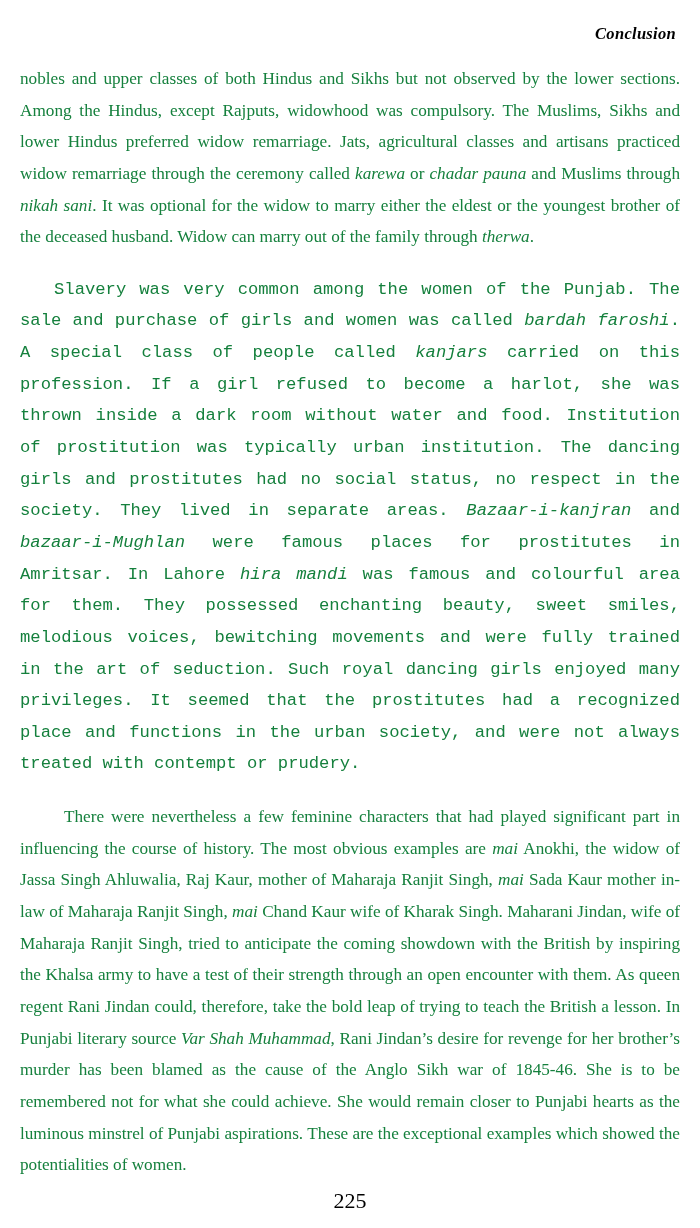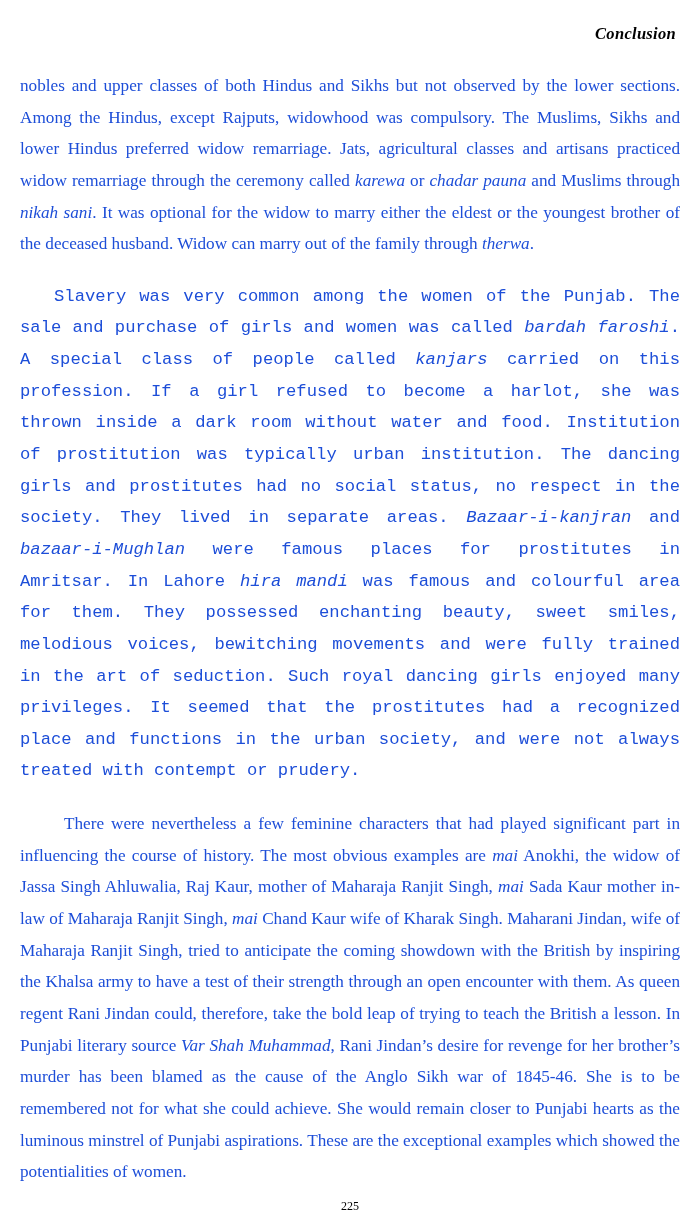--- a/index.html
+++ b/index.html
@@ -22,49 +22,49 @@
     padding: 24px 20px 0 20px;
     position: relative;
   }
   .running-head {
     text-align: right;
     font-style: italic;
     font-weight: bold;
     font-size: 16.5px;
     letter-spacing: 0.3px;
     padding-right: 4px;
-    margin-bottom: 26px;
+    margin-bottom: 19px;
   }
   .body-text {
     font-size: 17.2px;
     line-height: 1.84;
     text-align: justify;
     text-justify: inter-word;
-    color: #1d4ed8;
+    color: #15803d;
   }
   .body-text p {
     margin: 0 0 21px 0;
   }
   .indent-small {
     text-indent: 34px;
     font-family: Liberation Mono, monospace;
   }
   .indent-large {
     text-indent: 44px;
   }
   i, .it {
     font-style: italic;
   }
   .page-number {
     position: absolute;
     bottom: 14px;
     left: 0;
     width: 700px;
     text-align: center;
-    font-size: 12px;
+    font-size: 22px;
   }
 </style>
 </head>
 <body>
 
 <div class="page">
 
   <div class="running-head">Conclusion</div>
 
   <div class="body-text">

